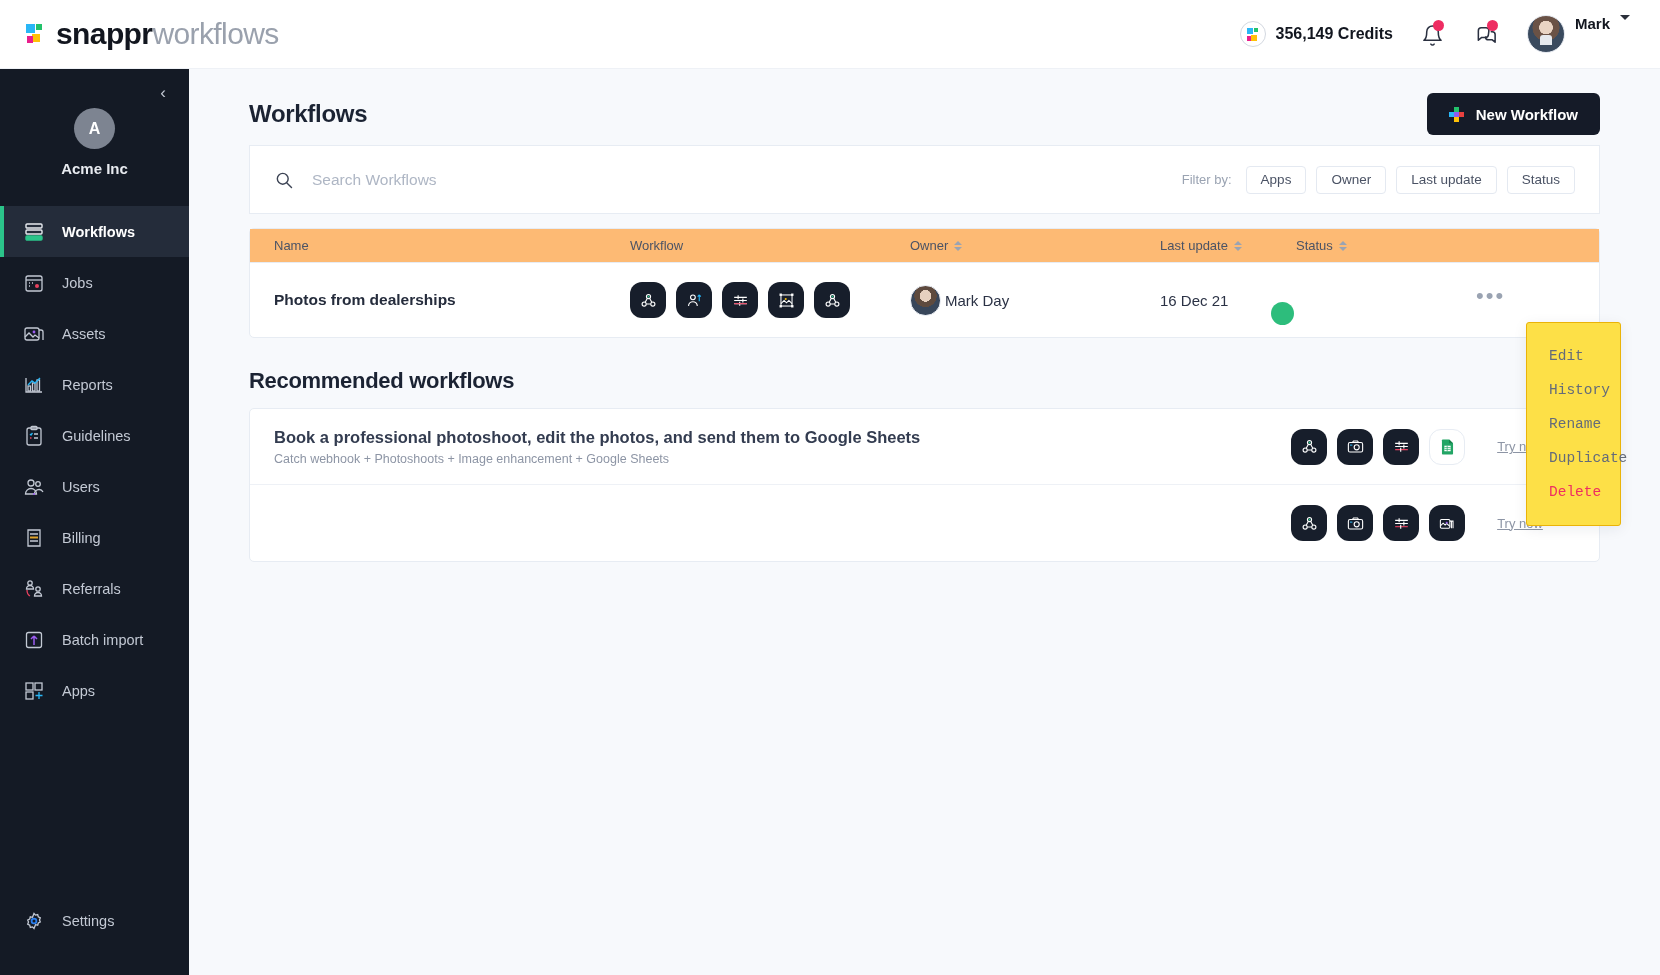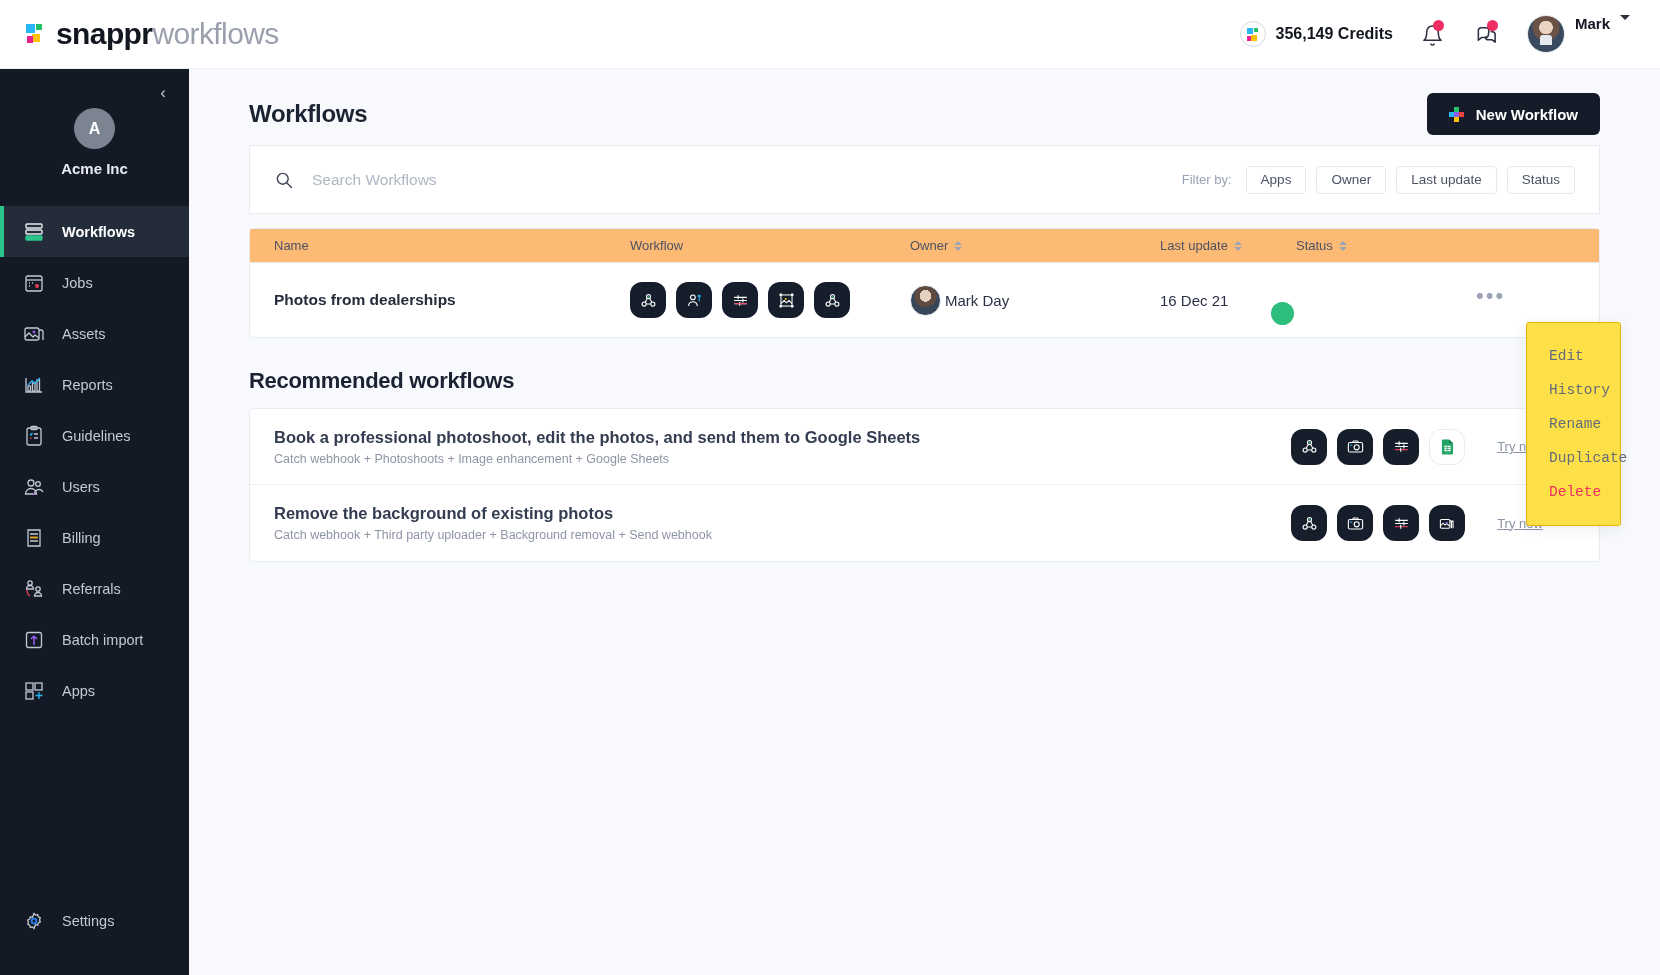--- a/index.html
+++ b/index.html
@@ -596,24 +596,20 @@
             <path d="M14 3l5 5h-5z" fill="#17804c"></path>
             <rect x="8" y="11" width="8" height="7" fill="#fff"></rect>
             <path d="M8 13.4h8M8 15.7h8M11.6 11v7" stroke="#22a565" stroke-width="0.9"></path>
           </svg>
         </span>
       </div>
       <div class="rec-try">Try now</div>
     </div>
 
     <div class="rec-row">
-      <div class="rec-texts">
-        <div class="rec-h">Remove the background of existing photos</div>
-        <div class="rec-sub">Catch webhook + Third party uploader + Background removal + Send webhook</div>
-      </div>
       <div class="rec-icons">
         <span class="step">
           <svg width="19" height="19" viewBox="0 0 24 24" fill="none" stroke="#fff" stroke-width="1.4">
             <circle cx="12" cy="7" r="2.6"></circle>
               <circle cx="6.5" cy="16.5" r="2.6"></circle>
               <circle cx="17.5" cy="16.5" r="2.6"></circle>
             <path d="M10.6 9.2L8 14M13.4 9.2L16 14M9.2 16.5h5.6"></path>
             <circle cx="12" cy="7" r="1.2" fill="#2bc48a" stroke="none"></circle>
           </svg>
         </span>

